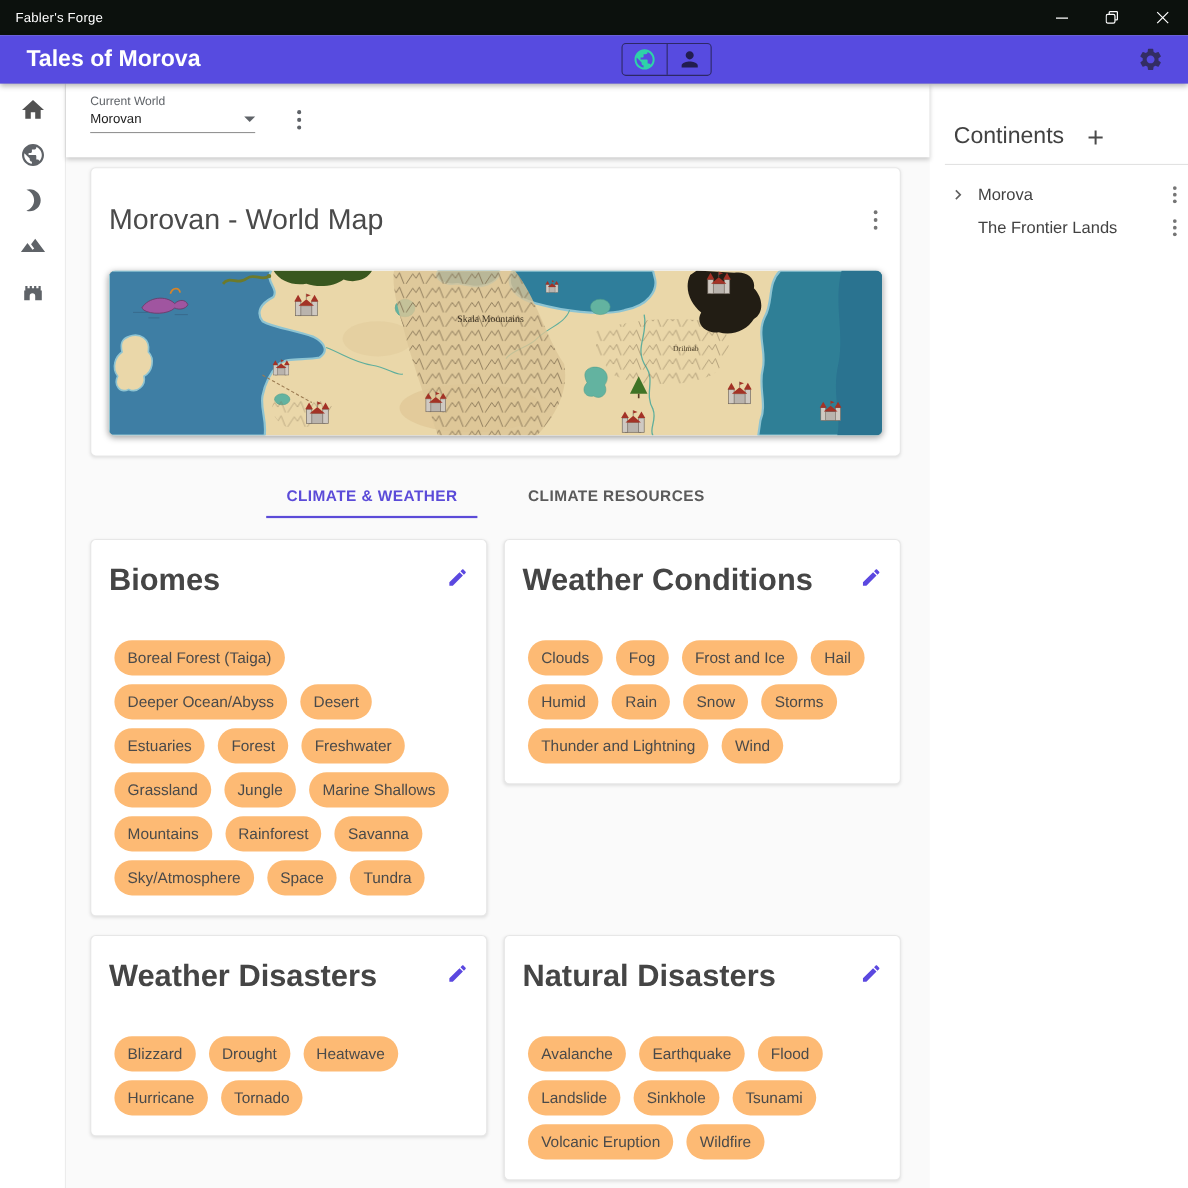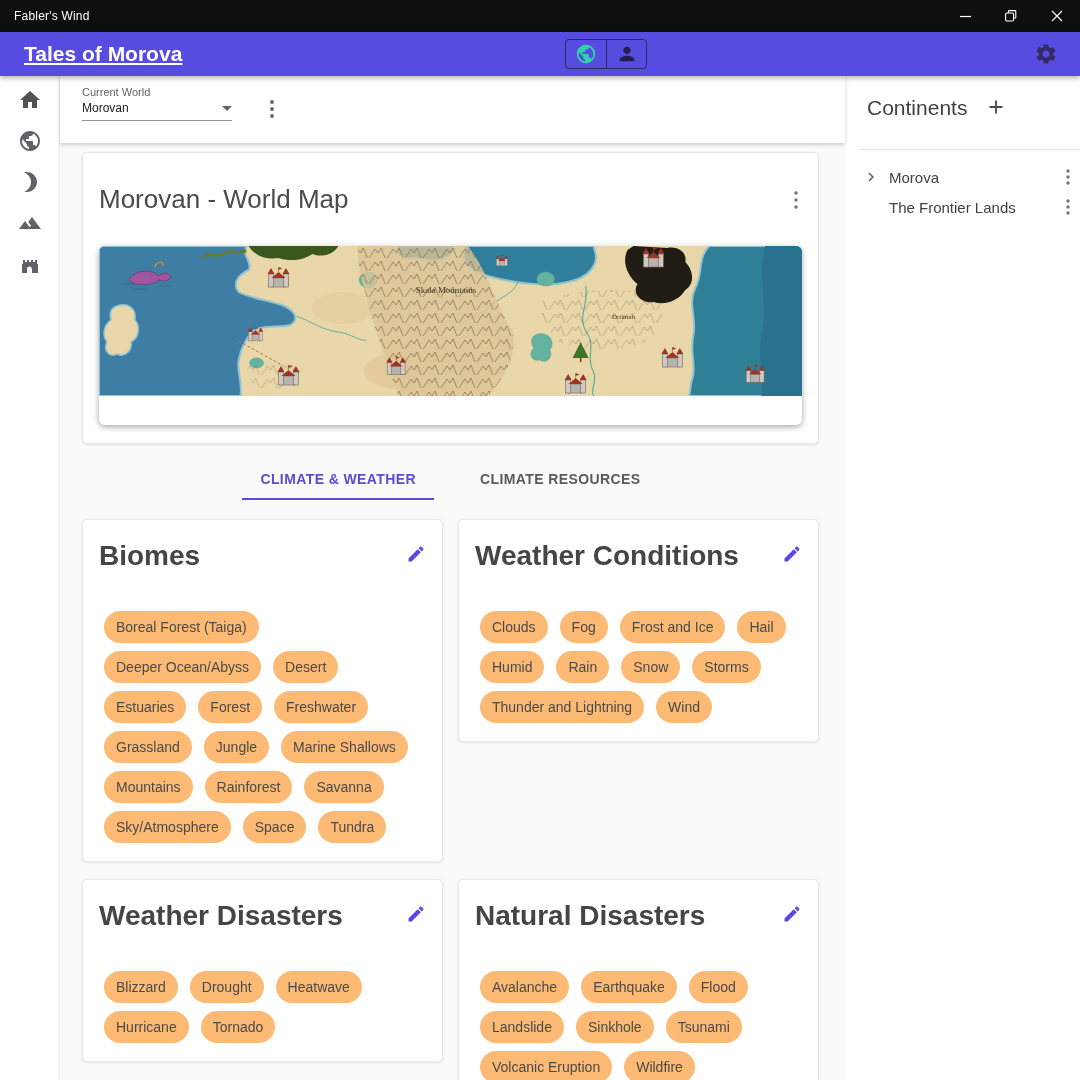--- a/index.html
+++ b/index.html
@@ -8,21 +8,21 @@
   .app { width:1080px; height:1080px; display:flex; flex-direction:column; }
 
   
   .titlebar { height:32px; background:#0c110d; color:#fff; display:flex; align-items:center; flex:0 0 32px; }
   .titlebar-title { padding-left:14px; font-size:12px; letter-spacing:.2px; }
   .win-controls { margin-left:auto; display:flex; height:100%; }
   .win-btn { width:46px; height:100%; display:flex; align-items:center; justify-content:center; color:#fff; cursor:default; }
 
   
   .appbar { height:44px; flex:0 0 44px; background:#574be0; display:flex; align-items:center; position:relative; box-shadow:0 2px 5px rgba(0,0,0,.3); z-index:20; }
-  .appbar-title { color:#fff; font-size:21px; font-weight:bold; padding-left:24px;text-decoration:underline; }
+  .appbar-title { color:#fff; font-size:21px; font-weight:bold; padding-left:24px; }
   .toggle-group { position:absolute; left:565px; top:7px; height:30px; display:flex; border:1px solid #2d2866; border-radius:4px; }
   .toggle-btn { width:40px; display:flex; align-items:center; justify-content:center; }
   .toggle-btn + .toggle-btn { border-left:1px solid #2d2866; }
   .appbar-gear { margin-left:auto; padding-right:22px; display:flex; align-items:center; }
 
   
   .shell { flex:1; display:flex; min-height:0; background:#f2f2f2;border-radius:13px; }
 
   
   .rail { width:60px; background:#fff; border-right:1px solid #ececec; display:flex; flex-direction:column; align-items:center; padding-top:12px; gap:17px; }
@@ -40,58 +40,58 @@
 
   .main-scroll { flex:1; padding:9px 26px 0 22px; overflow:hidden; }
 
   .card { background:#fff; border:1px solid #e7e7e7; border-radius:5px; box-shadow:0 1px 3px rgba(0,0,0,.10); }
 
   
   .map-card { padding:0 16px 18px 16px; margin-bottom:16px; }
   .map-card-header { height:93px; display:flex; align-items:center; }
   .map-card-title { font-size:26px; font-weight:400; color:#4a4a4a; }
   .map-card-kebab { margin-left:auto; padding-right:4px; }
-  .map-wrap { border-radius:6px; overflow:hidden; box-shadow:0 2px 6px rgba(0,0,0,.35); height:179px;text-decoration:underline; }
+  .map-wrap { border-radius:6px; overflow:hidden; box-shadow:0 2px 6px rgba(0,0,0,.35); height:150px;text-decoration:underline; }
   .map-wrap svg { display:block; width:100%; height:150px; }
 
   
   .tabs { display:flex; justify-content:center; margin-bottom:19px;gap:28px; }
   .tab { height:40px; display:flex; align-items:center; padding:0 18px; font-size:14px; font-weight:bold; letter-spacing:.4px; color:#5a5a5a; border-bottom:2px solid transparent; cursor:default; }
   .tab.active { color:#5b4bd8; border-bottom-color:#5b4bd8; }
 
   
   .cards-grid { display:grid; grid-template-columns:1fr 1fr; column-gap:15px; row-gap:17px; align-items:start; padding-bottom:20px; }
   .info-card { padding:22px 16px 18px 16px; }
   .info-card-head { display:flex; align-items:flex-start; }
   .info-card-title { font-size:28px; font-weight:600; color:#454545; line-height:28px; }
   .edit-btn { margin-left:auto; display:flex; align-items:center; padding-top:2px; }
   .chips { margin-top:41px; padding-left:5px; display:flex; flex-wrap:wrap; gap:8px 12px; }
   .chip { height:32px; padding:0 12px; background:#fdba74; border-radius:16px; display:flex; align-items:center; font-size:14px; color:#4a4a4a; white-space:nowrap; }
 
   
   .panel { width:235px; flex:0 0 235px; background:#fff; padding-top:20px; }
-  .panel-head { display:flex; align-items:flex-start; padding:0 22px; height:40px; }
+  .panel-head { display:flex; align-items:flex-end; padding:0 22px; height:40px; }
   .panel-title { font-size:21px; font-weight:500; color:#424242; }
   .panel-add { margin-left:18px; display:flex; align-items:center; }
   .panel-divider { border-top:1px solid #e2e2e2; margin:13px 0 12px 14px; }
   .panel-item { display:flex; align-items:center; height:30px; padding:0 10px 0 17px; }
   .panel-item .chev { width:18px; display:flex; align-items:center; justify-content:center; }
   .panel-item .chev-spacer { width:18px; }
   .panel-item-label { margin-left:9px; font-size:15px; color:#424242; }
   .panel-item-kebab { margin-left:auto; display:flex; align-items:center; }
 
   svg.ico { display:block; }
 </style>
 </head>
 <body>
 
 <div class="app">
 
   <div class="titlebar">
-    <span class="titlebar-title">Fabler's Wind</span>
+    <span class="titlebar-title">Fabler's Forge</span>
     <div class="win-controls">
       <div class="win-btn">
         <svg class="ico" width="11" height="11" viewBox="0 0 11 11">
             <line x1="0" y1="5.5" x2="11" y2="5.5" stroke="#fff" stroke-width="1.2"></line>
           </svg>
       </div>
       <div class="win-btn">
         <svg class="ico" width="12" height="12" viewBox="0 0 12 12">
             <rect x="0.6" y="3" width="8" height="8" fill="none" stroke="#fff" stroke-width="1.1" rx="1.5"></rect>
             <path d="M3.4,3 L3.4,1.2 Q3.4,0.6 4,0.6 L10.2,0.6 Q10.8,0.6 10.8,1.2 L10.8,7.4 Q10.8,8 10.2,8 L8.8,8" fill="none" stroke="#fff" stroke-width="1.1"></path>

